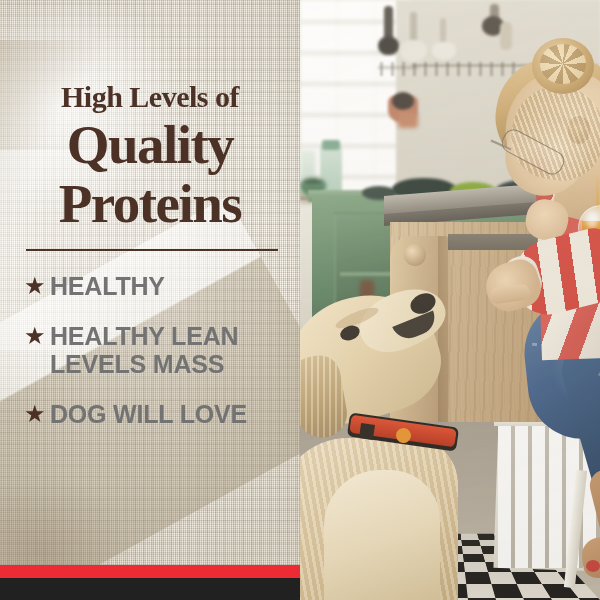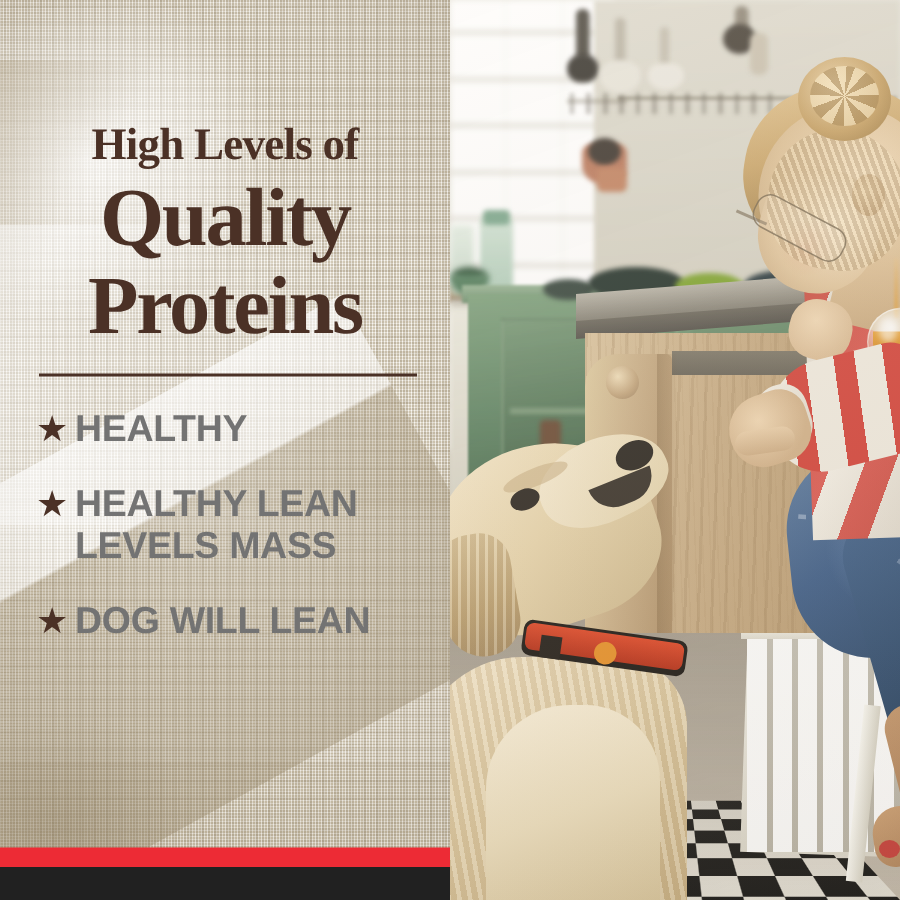--- a/index.html
+++ b/index.html
@@ -444,21 +444,21 @@
           <span class="bullet-star">★</span>
           <span class="bullet-text">
             <span>HEALTHY LEAN</span>
             <span class="l2">LEVELS MASS</span>
           </span>
         </div>
 
         <div class="bullet">
           <span class="bullet-star">★</span>
           <span class="bullet-text">
-            <span class="l2">DOG WILL LEAN</span>
+            <span class="l2">DOG WILL LOVE</span>
           </span>
         </div>
 
       </div>
     </div>
 
     <div class="bar-red"></div>
     <div class="bar-dark"></div>
   </div>
 

